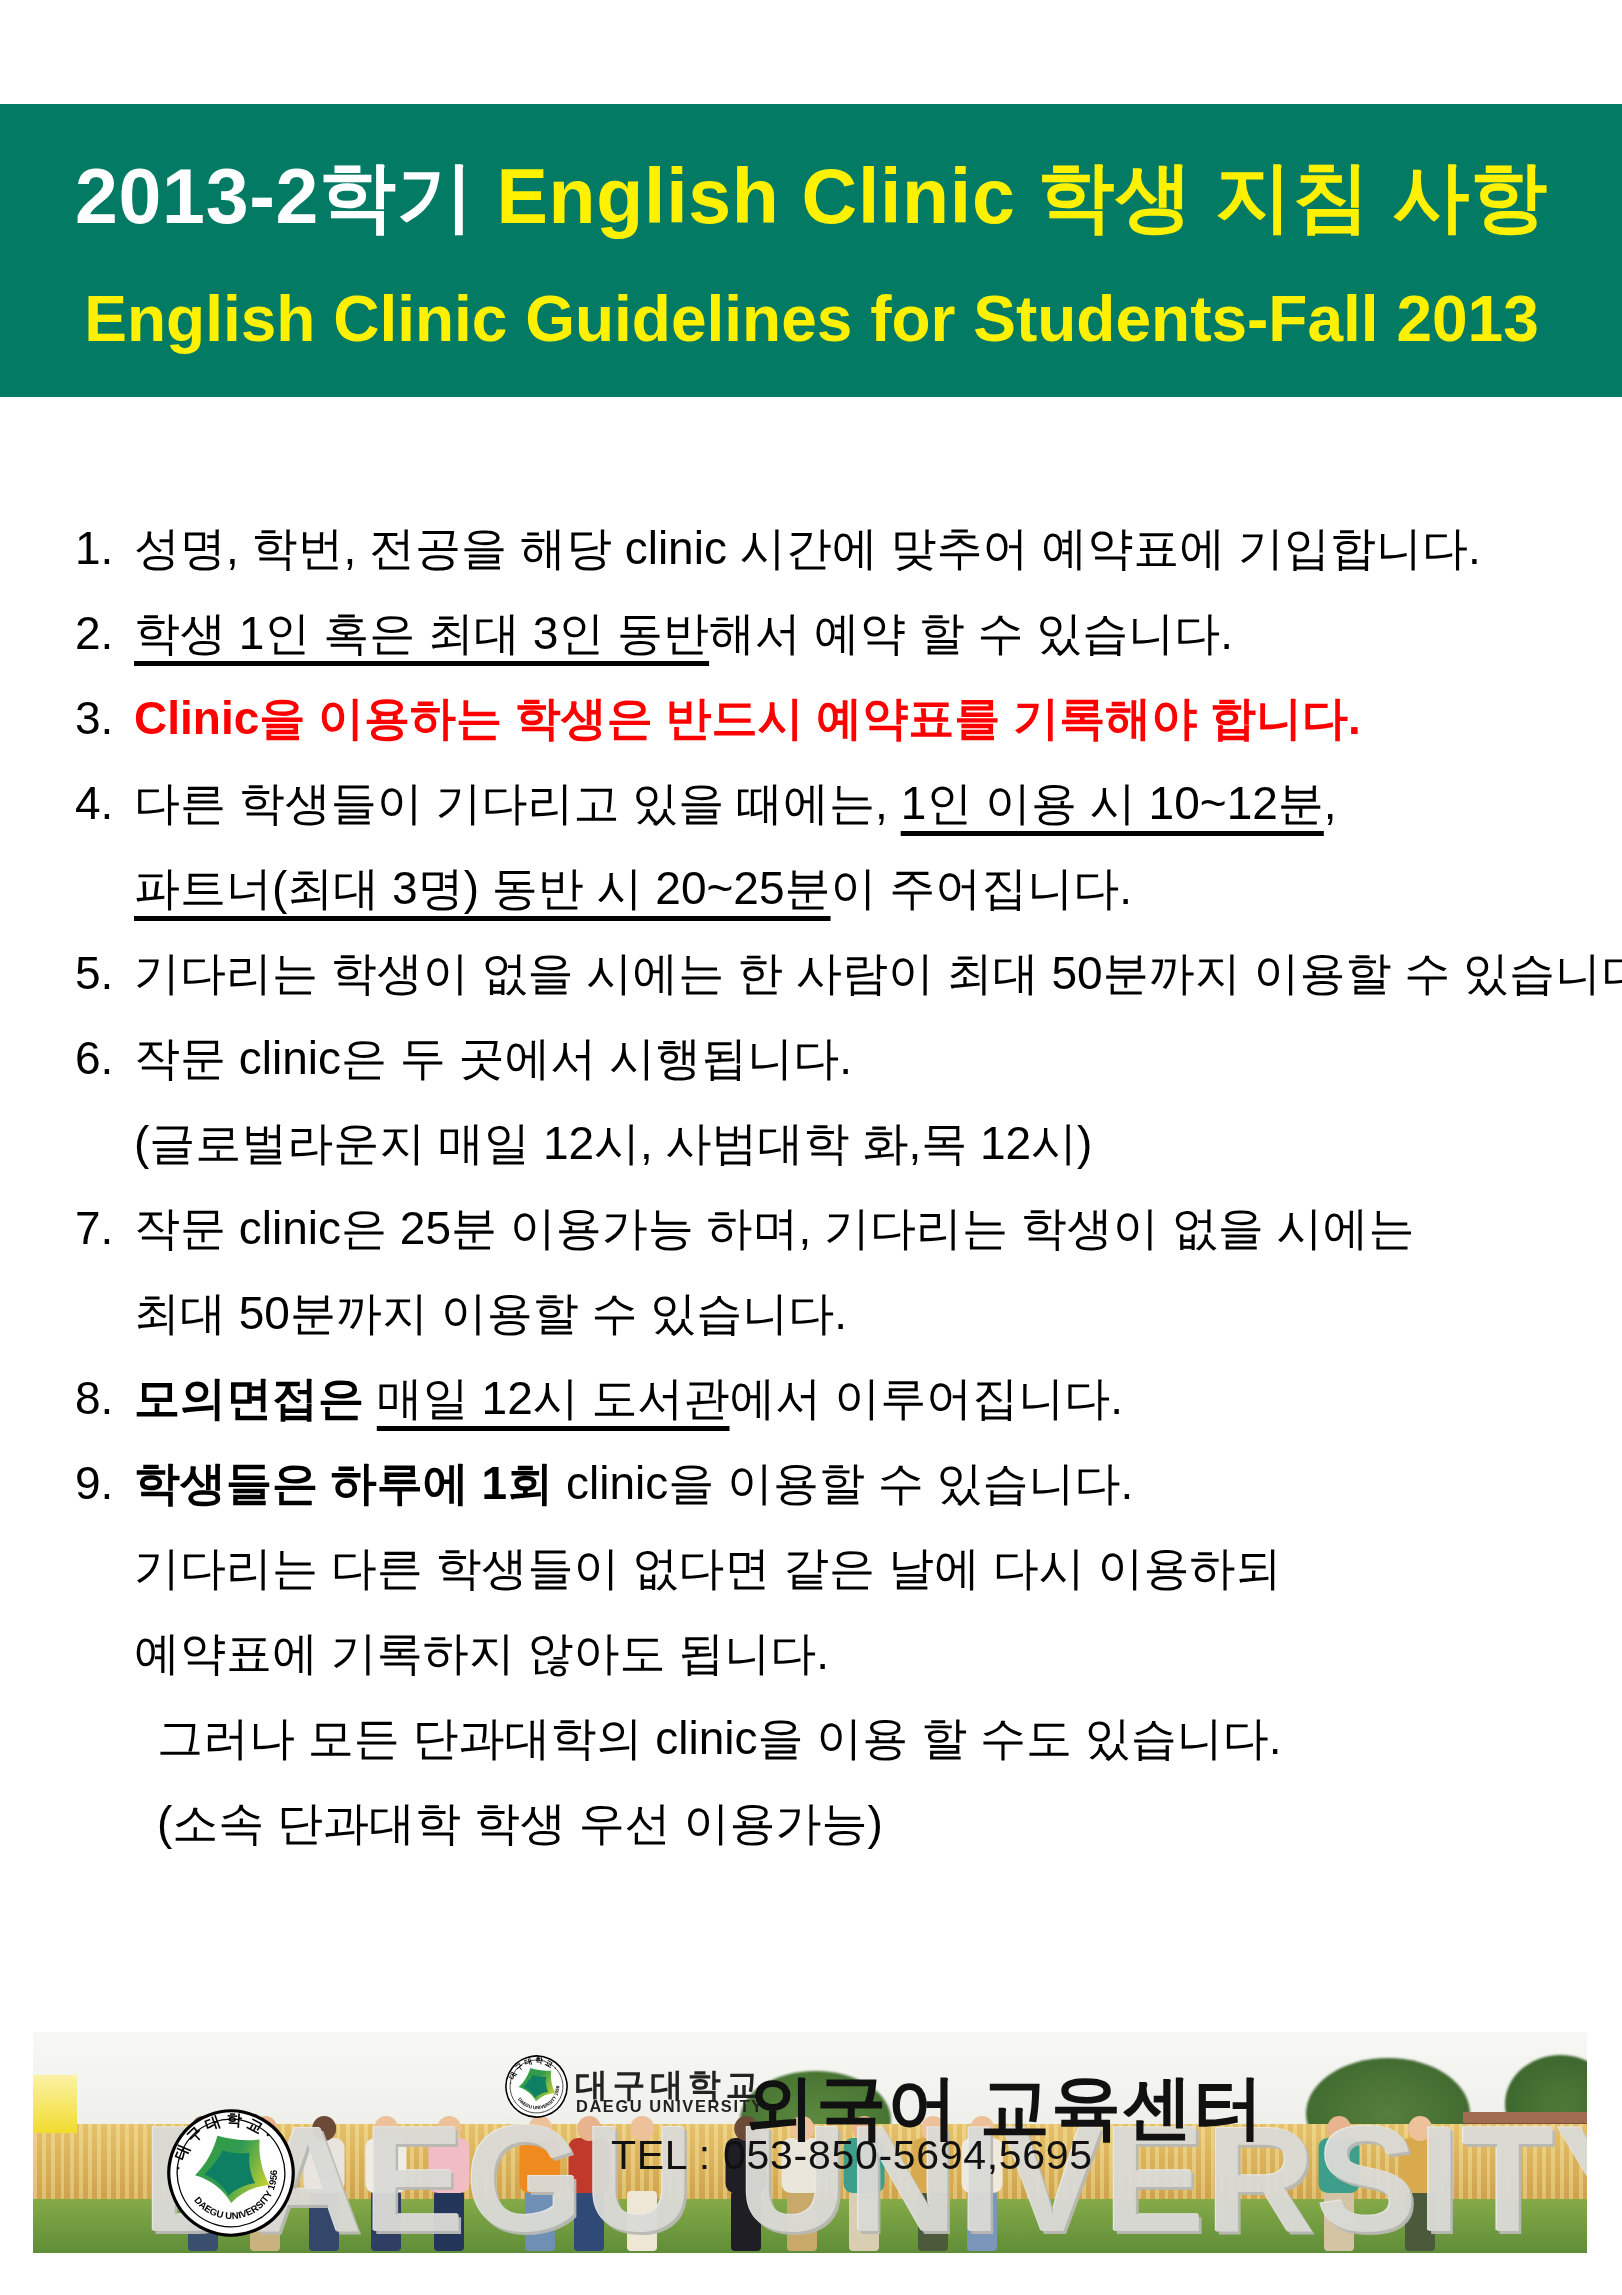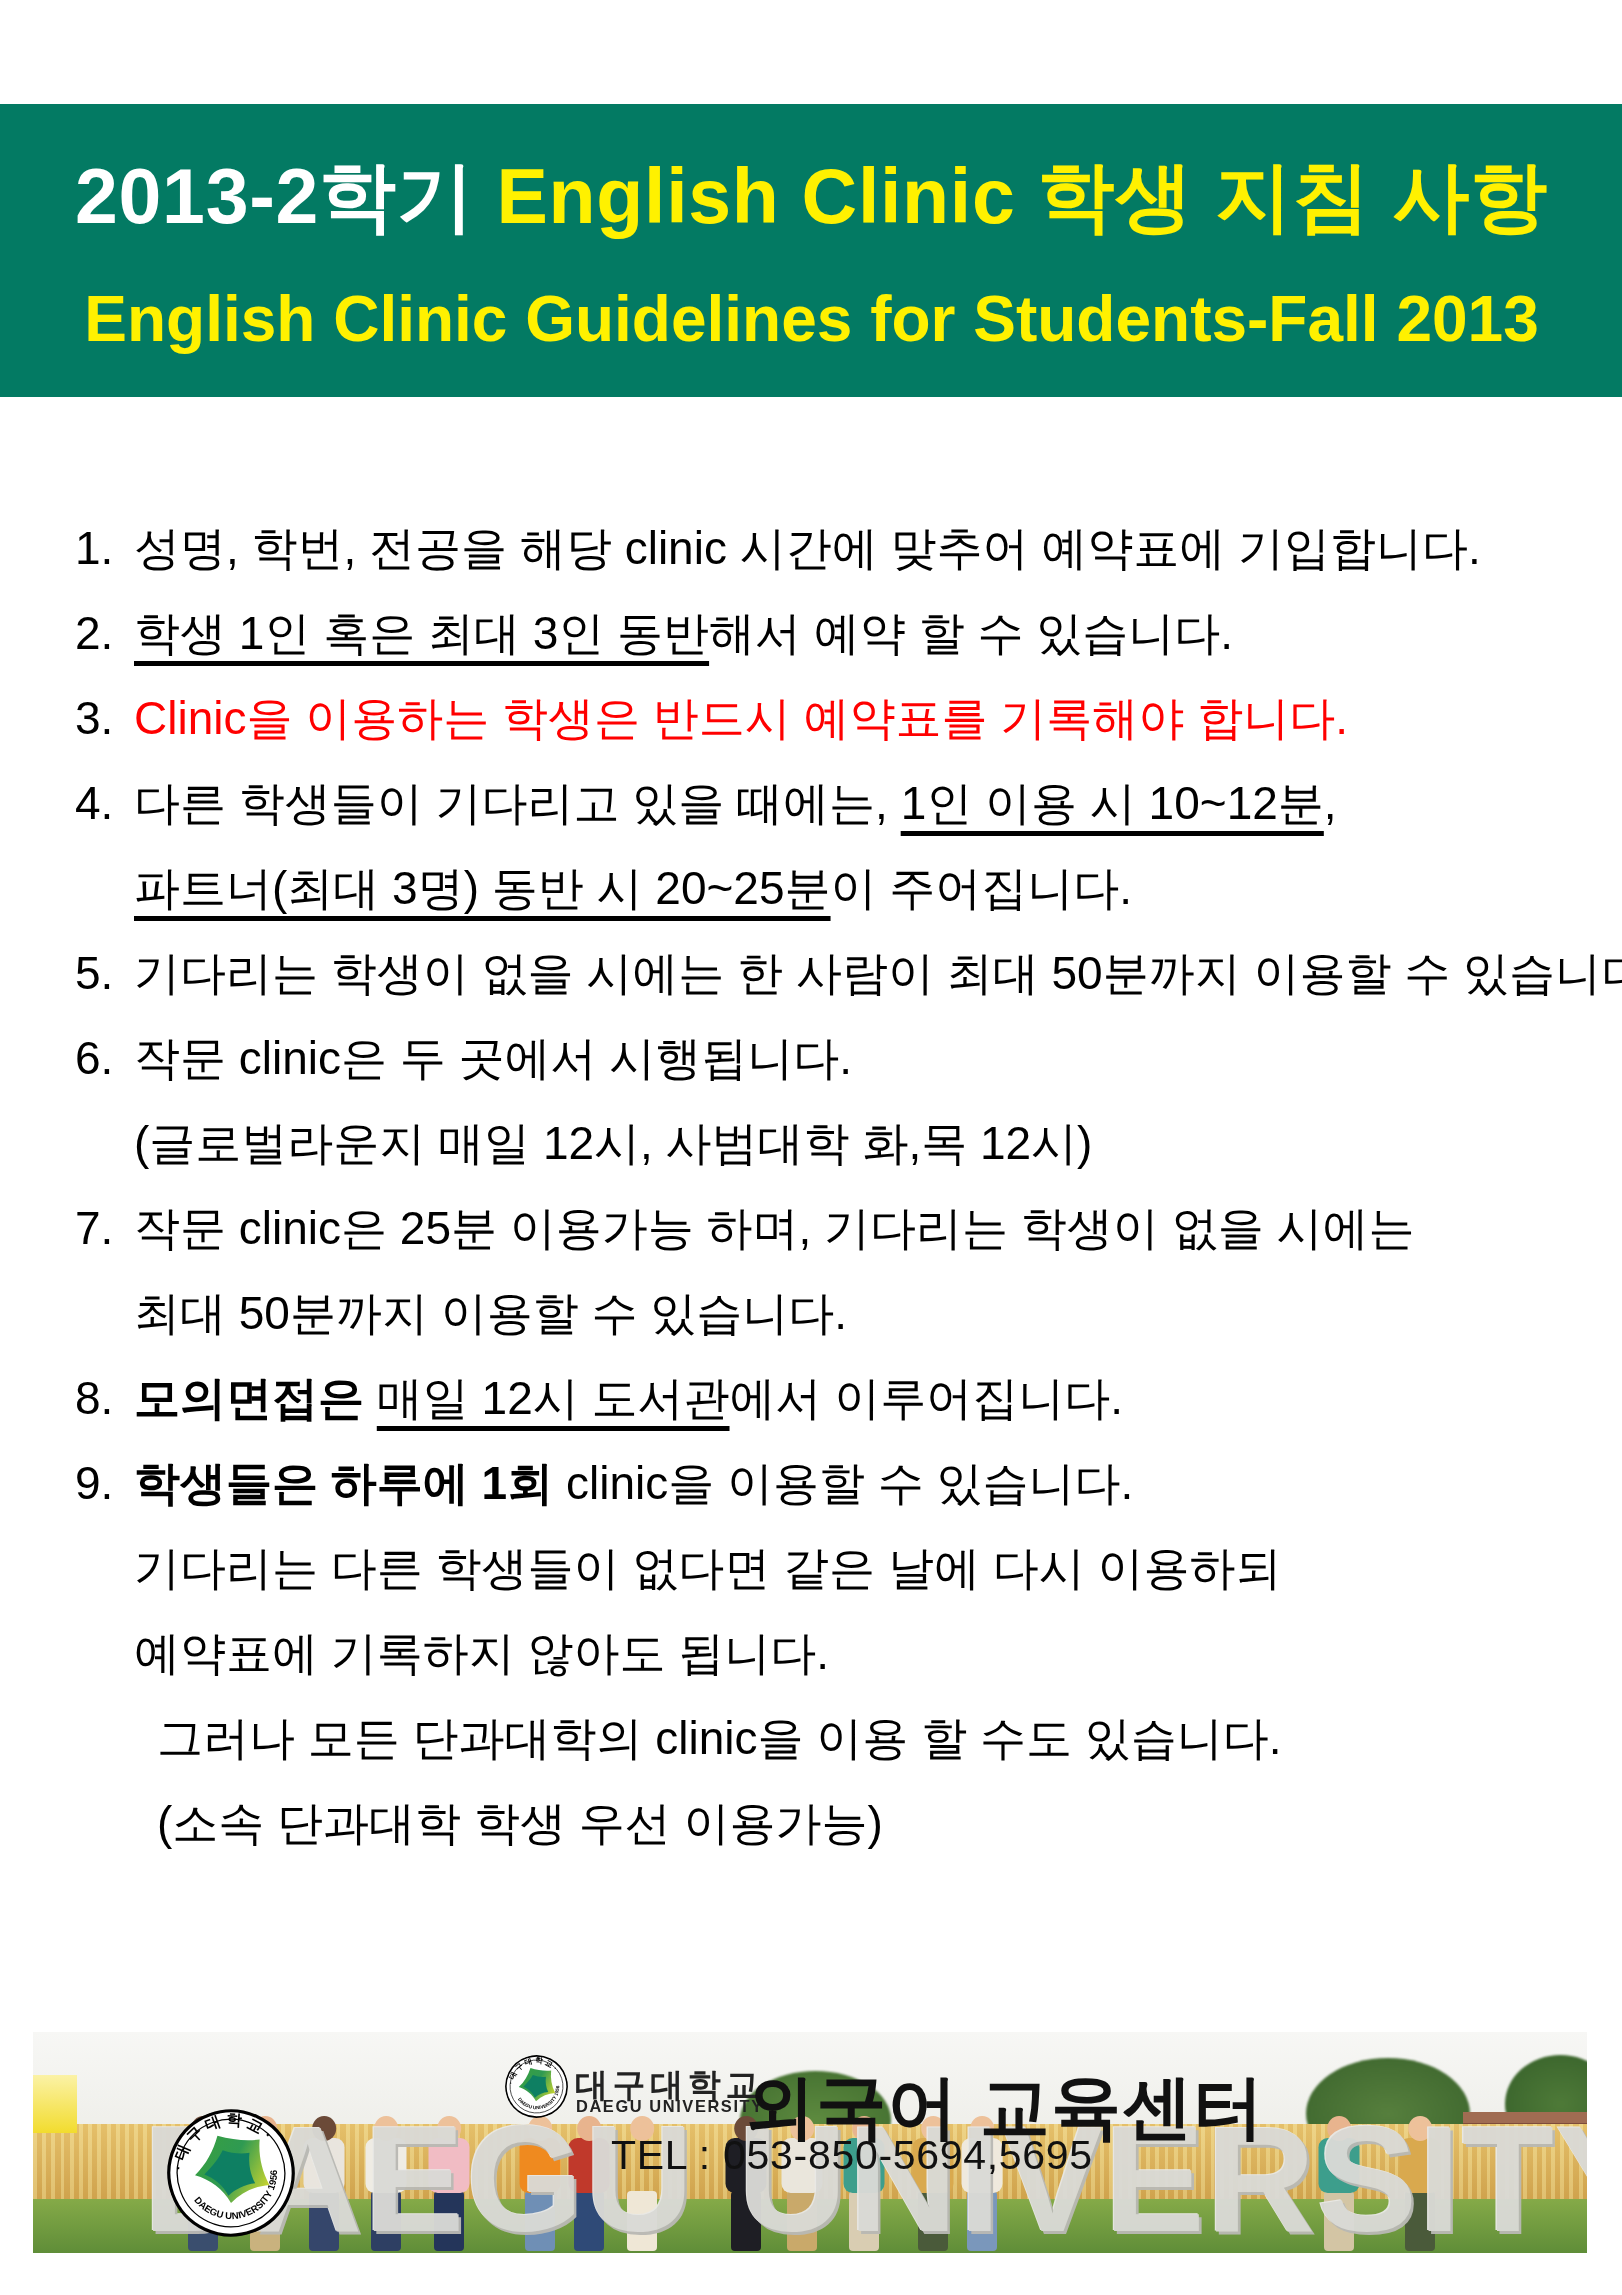--- a/index.html
+++ b/index.html
@@ -15,21 +15,21 @@
   .title-line2{font-size:64px;font-weight:700;color:#fff100;white-space:nowrap;}
 
   
   .guidelines{position:absolute;left:0;top:506px;width:1623px;}
   .gl-line{position:relative;height:85px;line-height:85px;font-size:46px;white-space:nowrap;
            padding-left:134px;}
   .gl-line.ind2{padding-left:157px;}
   .gl-num{position:absolute;left:75px;top:0;color:#000;font-weight:400;}
   .run-b{font-weight:700;}
   .run-u{text-decoration:underline;text-decoration-thickness:4.6px;text-underline-offset:11.8px;}
-  .run-red{color:#ff0000;font-weight:400;}
+  .run-red{color:#ff0000;font-weight:700;}
 
   
   .photo{position:absolute;left:33px;top:2032px;width:1554px;height:221px;overflow:hidden;background:#f4f4f2;}
   .sky{position:absolute;left:0;top:0;width:100%;height:98px;background:linear-gradient(#f7f7f5,#efefea);}
   .tree{position:absolute;border-radius:50%;filter:blur(1.3px);}
   .building{position:absolute;background:#7d4b3c;}
   .building .roof{position:absolute;left:0;top:0;width:100%;height:10.5px;background:#a06c52;}
   .building .sign{position:absolute;left:18%;top:15.7px;width:40%;height:13px;background:#e8d9a8;}
   .building .win{position:absolute;width:17px;height:27.5px;background:#3c2f2c;bottom:7.9px;}
   .wheat{position:absolute;left:0;top:92px;width:100%;height:77px;

